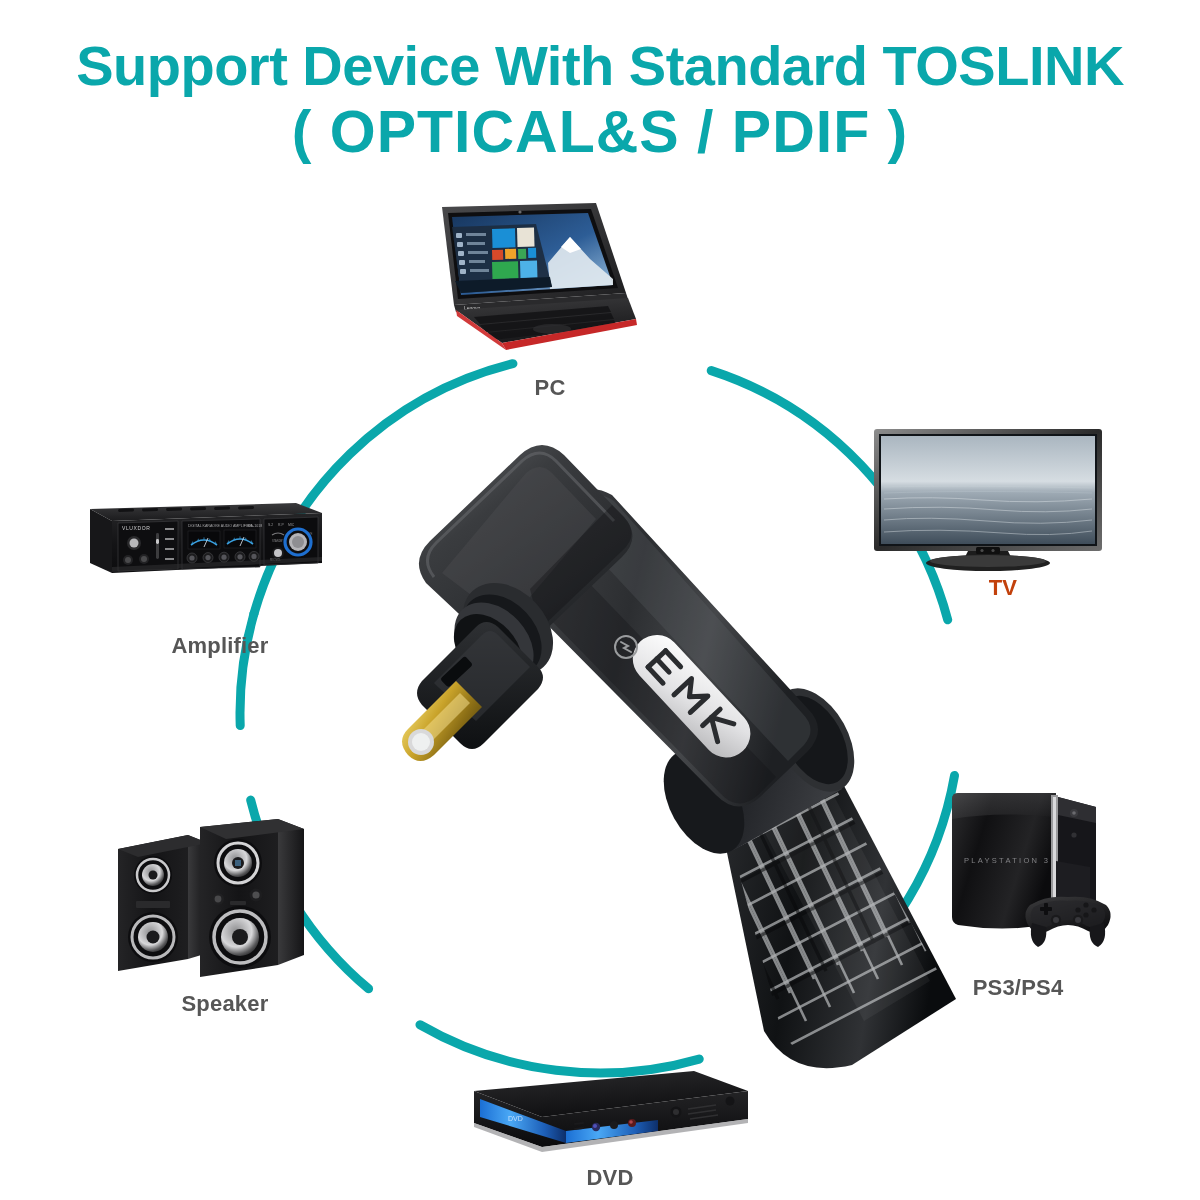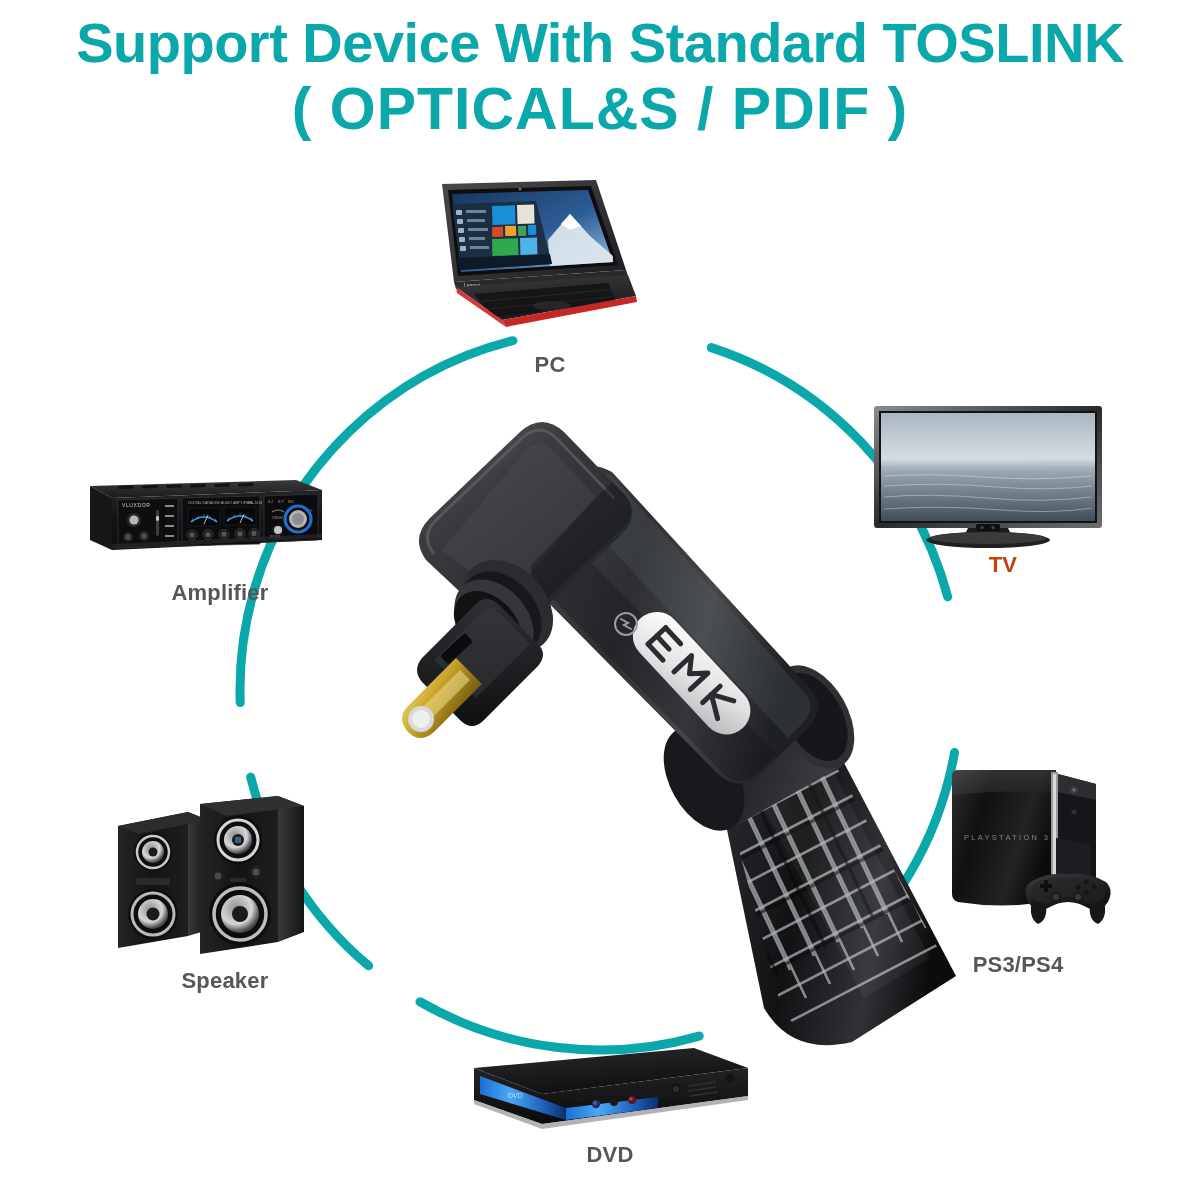--- a/index.html
+++ b/index.html
@@ -3,21 +3,21 @@
 <meta charset="utf-8">
 <title>TOSLINK Support Devices</title>
 <style>
   html,body{margin:0;padding:0;}
   body{
     width:1200px;height:1200px;
     background:#ffffff;
     font-family:"Liberation Sans","DejaVu Sans",sans-serif;
     overflow:hidden;position:relative;
   }
-  .stage{position:absolute;inset:0;}
+  .stage{position:absolute;inset:0;margin-top:23px;}
 
   
   .title-block{
     position:absolute;left:0;top:14px;width:1200px;
     text-align:center;line-height:1.05;
     color:#0AA7AB;
     font-weight:bold;
     letter-spacing:-0.5px;
   }
   .title-line1{font-size:56px;display:block;}
@@ -476,21 +476,21 @@
       <circle cx="216" cy="47" r="9" fill="#b4b4b8"></circle>
       <circle cx="216" cy="47" r="6" fill="#8e8e92"></circle>
 
       <circle cx="196" cy="58" r="6" fill="#1a1a1c"></circle>
       <circle cx="196" cy="58" r="4" fill="#c4c4c8"></circle>
       <text x="188" y="66" font-family="Liberation Sans, sans-serif" font-size="2.6" fill="#8a8a8c">MIC.VOL</text>
 
       <path d="M30 72 L240 62 L240 66 L30 77 Z" fill="#2e2e30" opacity="0.6"></path>
     </svg>
   </div>
-  <div class="dev-label" style="left: 125px; top: 580px; width: 190px; color: rgb(86, 86, 86);">Amplifier</div>
+  <div class="dev-label" style="left: 125px; top: 610px; width: 190px; color: rgb(86, 86, 86);">Amplifier</div>
 
   <div class="node cable">
     <svg viewBox="0 0 580 640" width="580" height="640">
       <defs>
         <linearGradient id="bodyG" x1="0" y1="0" x2="1" y2="0.25">
           <stop offset="0" stop-color="#57595c"></stop>
           <stop offset="0.18" stop-color="#3c3e41"></stop>
           <stop offset="0.46" stop-color="#2c2e31"></stop>
           <stop offset="0.72" stop-color="#45474a"></stop>
           <stop offset="1" stop-color="#1e2023"></stop>

